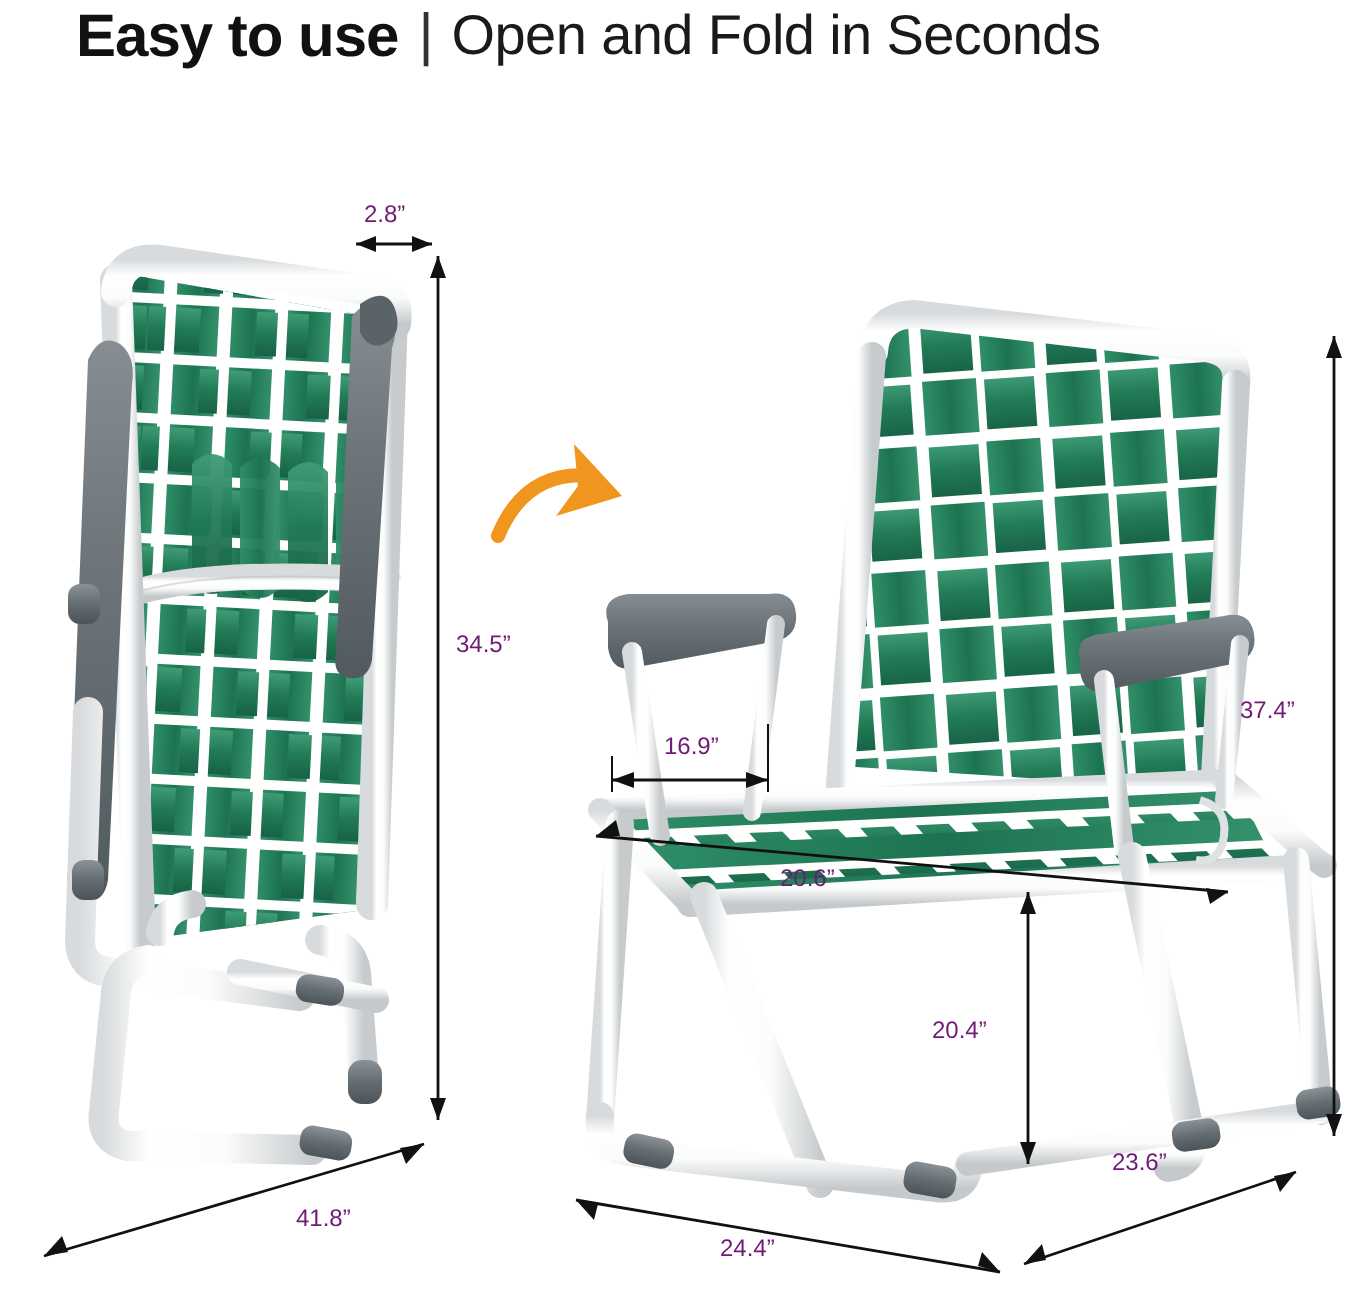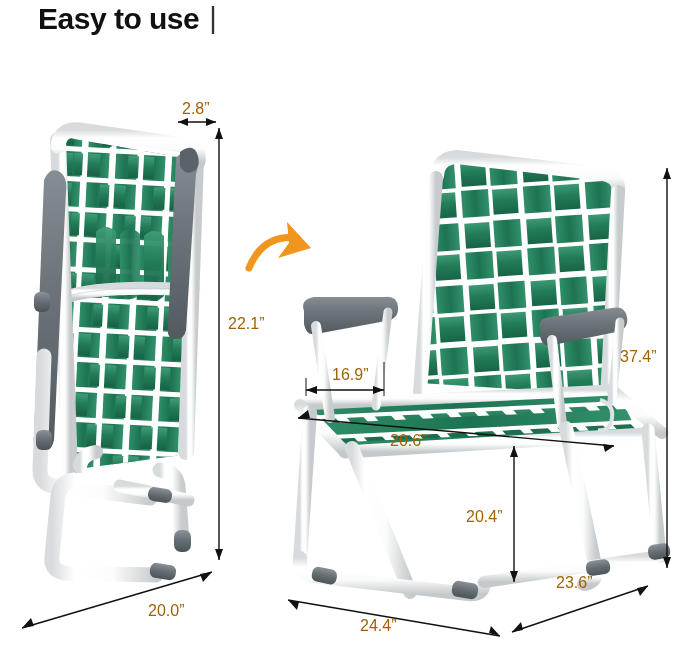--- a/index.html
+++ b/index.html
@@ -8,34 +8,35 @@
   .page{position:relative;width:679px;height:649px;background:#fff;}
 
   
   .header{position:absolute;left:10px;top:2px;width:660px;height:46px;
           display:flex;align-items:flex-start;white-space:nowrap;margin-left:28px;}
   .h-strong{font-size:30px;font-weight:700;letter-spacing:-0.5px;color:#111;}
   .h-sep{font-size:29px;font-weight:300;color:#333;margin:0 9px 0 10px;}
   .h-light{font-size:28px;font-weight:400;color:#1a1a1a;letter-spacing:-0.3px;}
 
   
-  .dim{position:absolute;font-size:16px;color:#a16207;white-space:nowrap;
+  .dim{position:absolute;font-size:12px;color:#701a75;white-space:nowrap;
        letter-spacing:0px;}
 
   
   .art{position:absolute;left:0;top:0;width:679px;height:649px;}
 </style>
 </head>
 <body>
 
 <div class="page">
 
   <div class="header">
     <span class="h-strong">Easy to use</span>
     <span class="h-sep">|</span>
+    <span class="h-light">Open and Fold in Seconds</span>
   </div>
 
   <svg class="art" viewBox="0 0 679 649">
     <defs>
 
       <linearGradient id="tubeV" x1="0" y1="0" x2="1" y2="0">
         <stop offset="0%" stop-color="#d8dbdd"></stop>
         <stop offset="22%" stop-color="#ffffff"></stop>
         <stop offset="58%" stop-color="#fbfcfc"></stop>
         <stop offset="100%" stop-color="#c7cbcd"></stop>
@@ -333,23 +334,23 @@
       <polygon points="500,636 489,633 491,626" fill="#111" stroke="none"></polygon>
 
       <line x1="512" y1="632" x2="648" y2="586"></line>
       <polygon points="512,632 523,630 521,622" fill="#111" stroke="none"></polygon>
       <polygon points="648,586 637,588 640,596" fill="#111" stroke="none"></polygon>
     </g>
   </svg>
 
   <div class="dim" style="left:182px;top:100px;">2.8”</div>
 
-  <div class="dim" style="left:228px;top:315px;">22.1”</div>
-
-  <div class="dim" style="left:148px;top:602px;">20.0”</div>
+  <div class="dim" style="left:228px;top:315px;">34.5”</div>
+
+  <div class="dim" style="left:148px;top:602px;">41.8”</div>
 
   <div class="dim" style="left:332px;top:366px;">16.9”</div>
 
   <div class="dim" style="left:390px;top:432px;">20.6”</div>
 
   <div class="dim" style="left:466px;top:508px;">20.4”</div>
 
   <div class="dim" style="left:620px;top:348px;">37.4”</div>
 
   <div class="dim" style="left:360px;top:617px;">24.4”</div>

